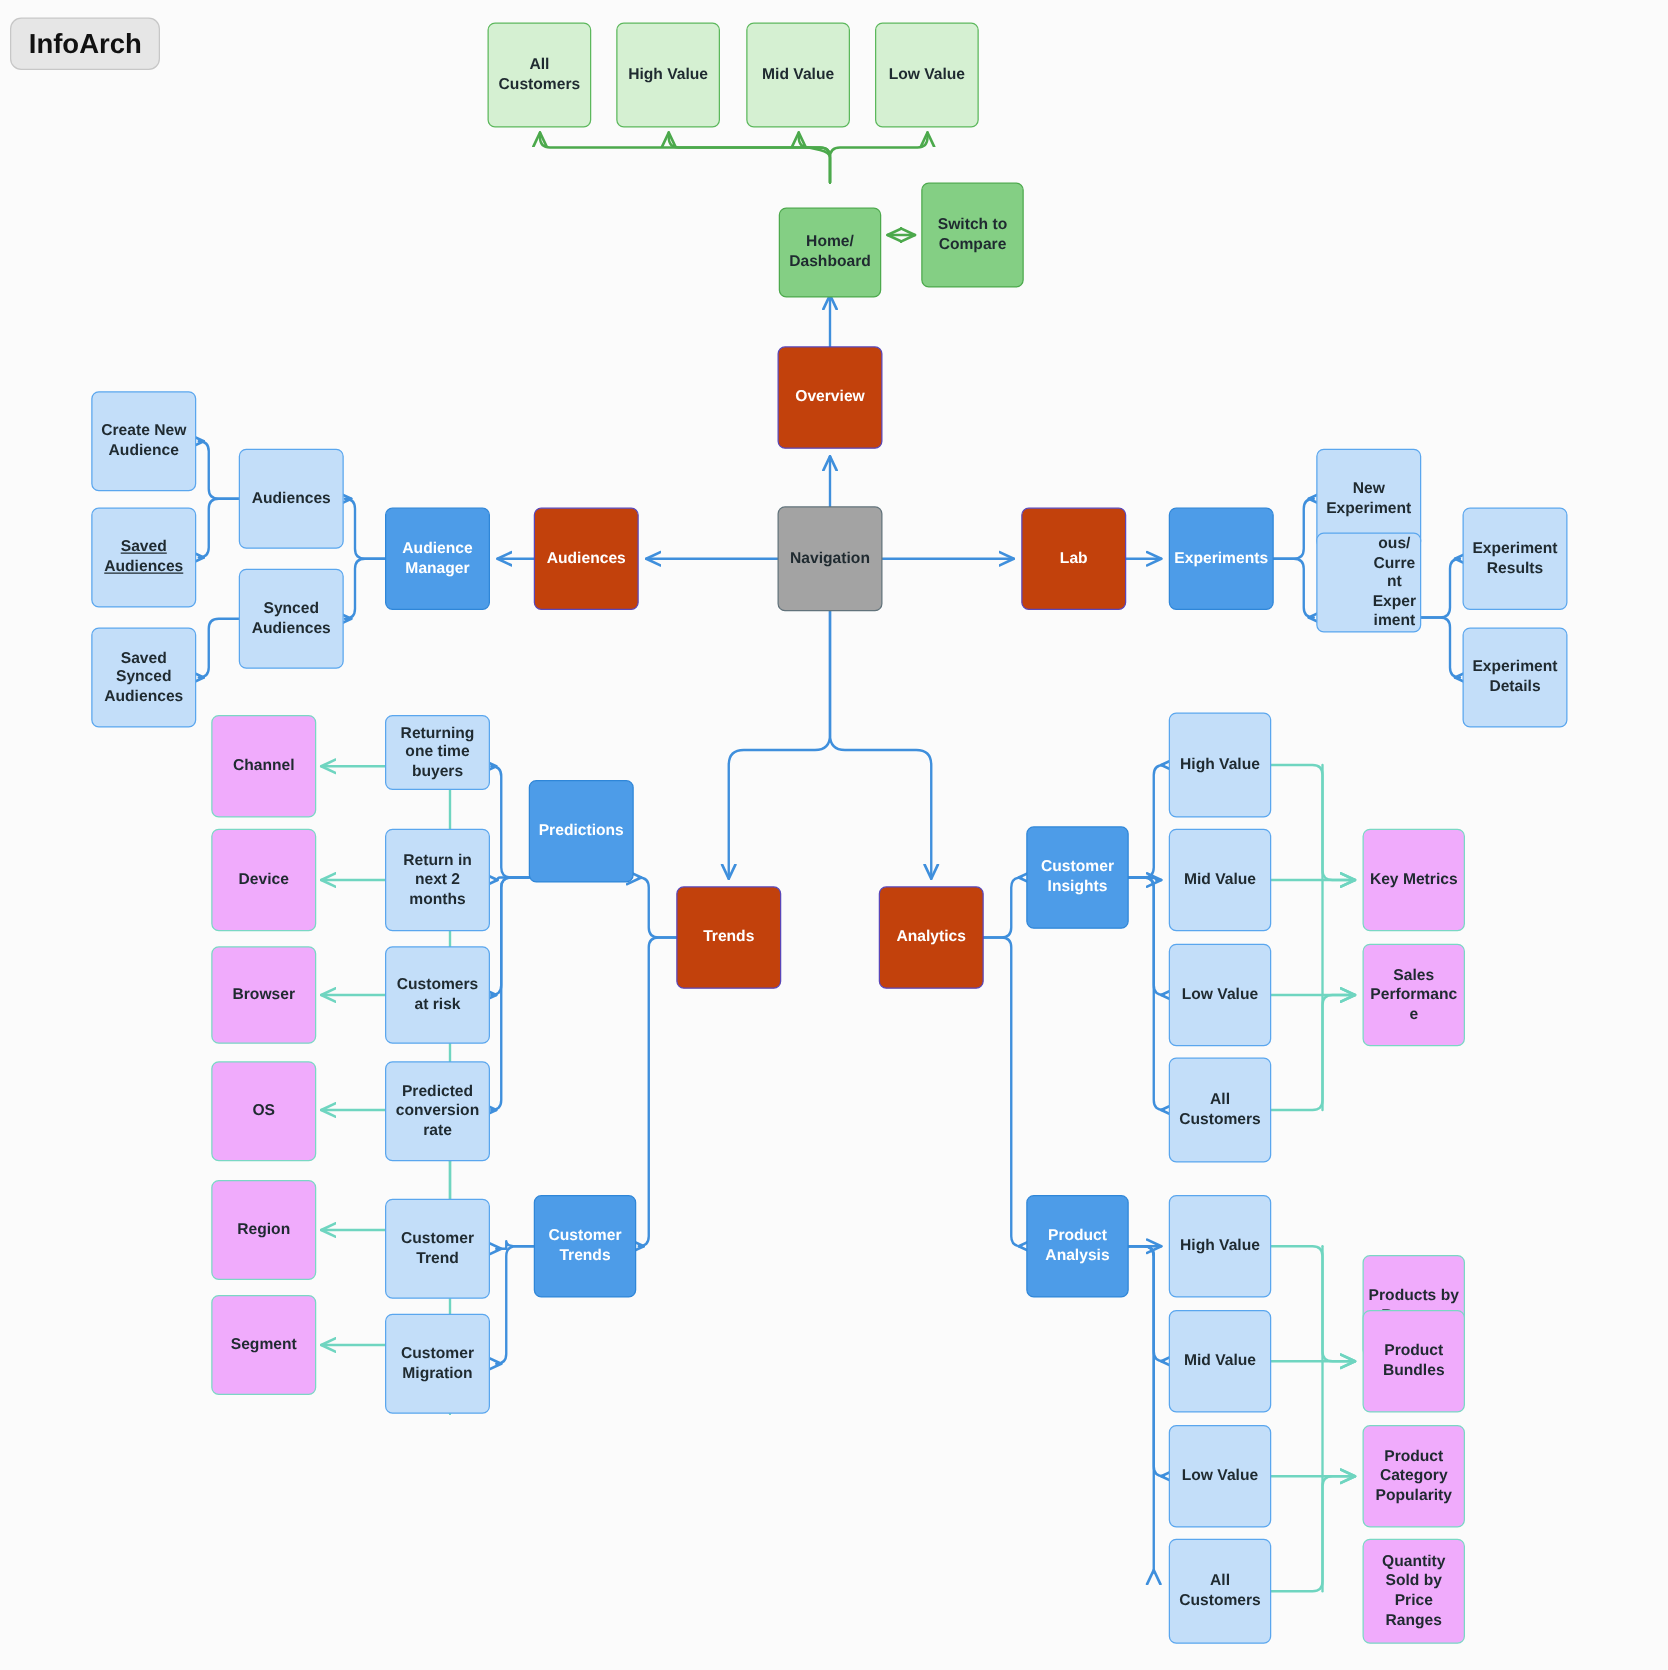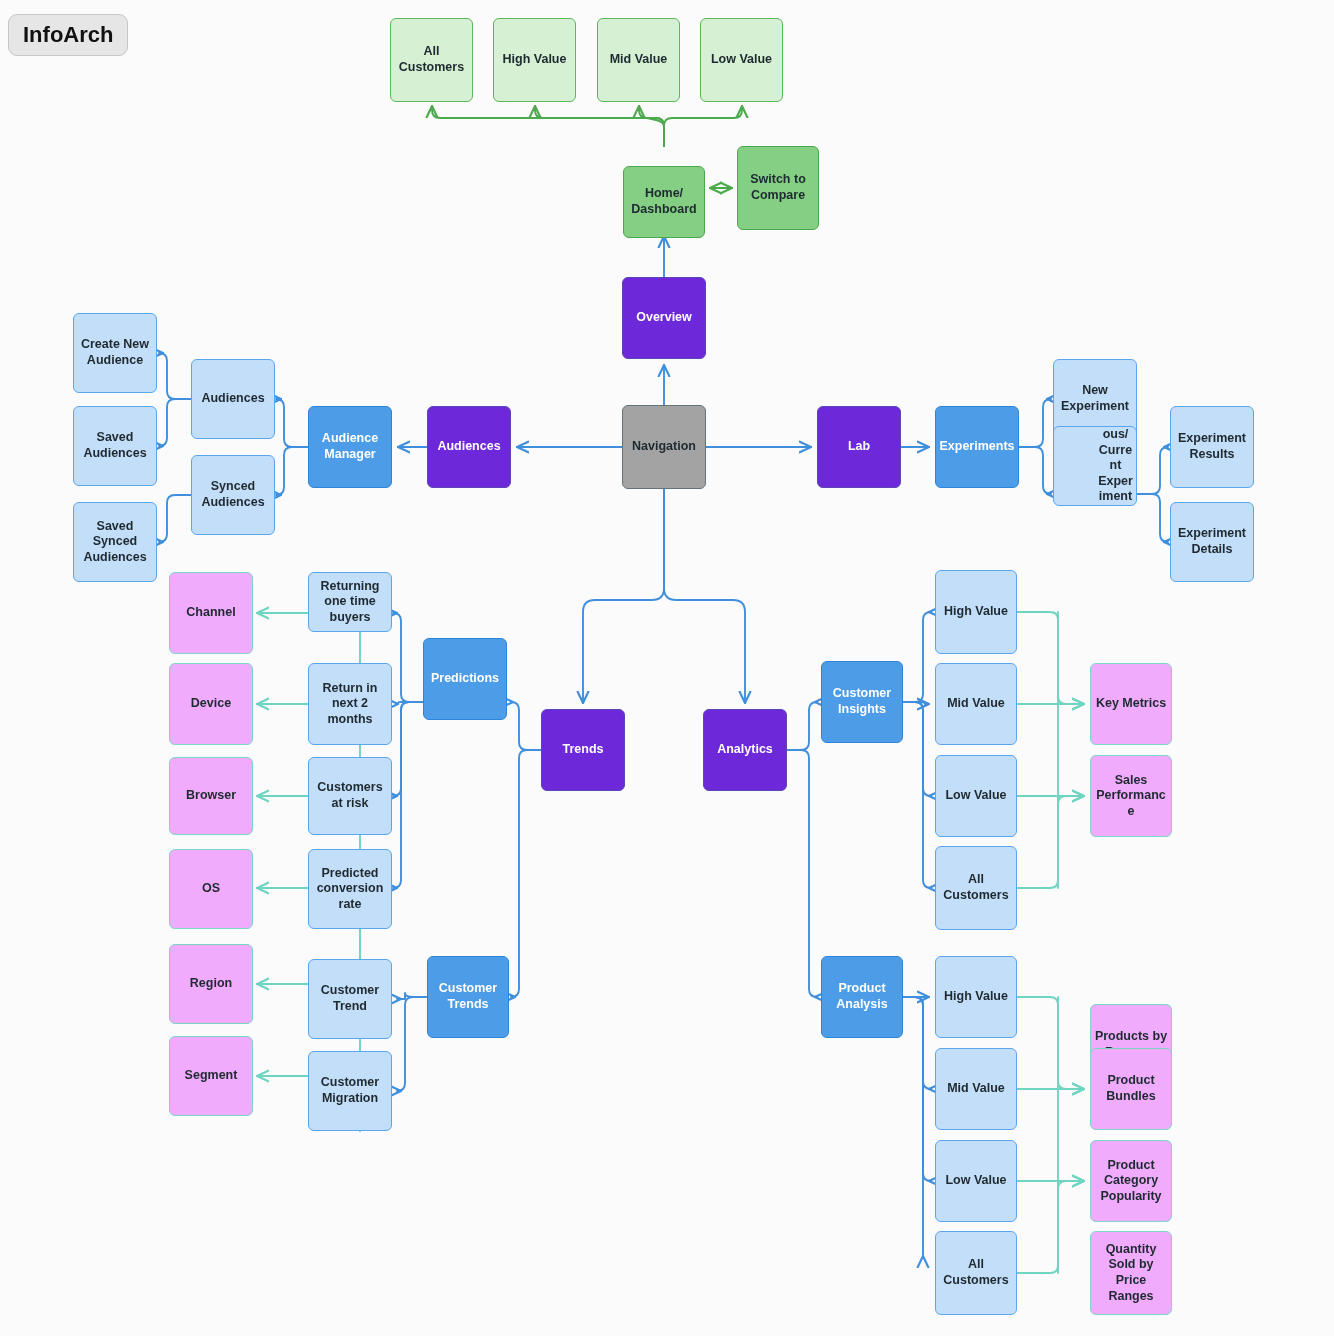--- a/index.html
+++ b/index.html
@@ -5,21 +5,21 @@
   html,body{margin:0;padding:0;background:#fbfbfb;}
   body{font-family:"Liberation Sans",sans-serif;}
   #canvas{position:relative;width:1334px;height:1336px;background:#fbfbfb;overflow:hidden;}
   #wires{position:absolute;left:0;top:0;width:1334px;height:1336px;pointer-events:none;}
   .node{position:absolute;box-sizing:border-box;border-radius:6px;display:flex;
         align-items:center;justify-content:center;text-align:center;
         font-size:12.5px;font-weight:bold;line-height:1.25;padding:3px;
         word-break:break-word;overflow:hidden;}
   .n-green-light{background:#d5f0d2;border:1.6px solid #5cb85c;color:#1f2a30;}
   .n-green-dark{background:#84cf84;border:1.6px solid #4ca94c;color:#1f2a30;}
-  .n-purple{background:#6d28d9;border:1.6px solid #5a46b8;color:#ffffff;}
+  .n-purple{background:#c2410c;border:1.6px solid #5a46b8;color:#ffffff;}
   .n-white{background:#a3a3a3;border:1.6px solid #62737b;color:#1f2a30;}
   .n-blue-mid{background:#4d9ce8;border:1.6px solid #2f86d8;color:#ffffff;}
   .n-blue-light{background:#c3def9;border:1.6px solid #5aa6ee;color:#1f2a30;}
   .n-mint{background:#f0abfc;border:1.6px solid #7ad7c4;color:#1f2a30;}
   #title-badge{position:absolute;left:8px;top:14px;background:#e6e6e6;border:1px solid #c7c7c7;
      border-radius:9px;padding:7px 14px;font-size:22px;font-weight:bold;color:#111;}
 </style>
 </head>
 <body>
 
@@ -171,30 +171,30 @@
   <div class="node n-white" style="left:622px;top:405px;width:84px;height:84px;">Navigation</div>
   <div class="node n-purple" style="left:427px;top:406px;width:84px;height:82px;">Audiences</div>
   <div class="node n-purple" style="left:817px;top:406px;width:84px;height:82px;">Lab</div>
   <div class="node n-purple" style="left:541px;top:709px;width:84px;height:82px;">Trends</div>
   <div class="node n-purple" style="left:703px;top:709px;width:84px;height:82px;">Analytics</div>
 
   <div class="node n-blue-mid" style="left:308px;top:406px;width:84px;height:82px;">Audience Manager</div>
   <div class="node n-blue-light" style="left:191px;top:359px;width:84px;height:80px;">Audiences</div>
   <div class="node n-blue-light" style="left:191px;top:455px;width:84px;height:80px;">Synced Audiences</div>
   <div class="node n-blue-light" style="left:73px;top:313px;width:84px;height:80px;">Create New Audience</div>
-  <div class="node n-blue-light" style="left:73px;top:406px;width:84px;height:80px;">Saved Audiences</div>
+  <div class="node n-blue-light" style="left:73px;top:406px;width:84px;height:80px;text-decoration:underline;">Saved Audiences</div>
   <div class="node n-blue-light" style="left:73px;top:502px;width:84px;height:80px;">Saved Synced Audiences</div>
 
   <div class="node n-blue-mid" style="left:935px;top:406px;width:84px;height:82px;">Experiments</div>
   <div class="node n-blue-light" style="left:1053px;top:359px;width:84px;height:80px;">New Experiment</div>
   <div class="node n-blue-light" style="left:1053px;top:426px;width:84px;height:80px;padding-left:44px;">Previous/ Current Experiments</div>
   <div class="node n-blue-light" style="left:1170px;top:406px;width:84px;height:82px;">Experiment Results</div>
   <div class="node n-blue-light" style="left:1170px;top:502px;width:84px;height:80px;">Experiment Details</div>
 
-  <div class="node n-blue-mid" style="left:423px;top:638px;width:84px;height:82px;">Predictions</div>
+  <div class="node n-blue-mid" style="left:423px;top:624px;width:84px;height:82px;">Predictions</div>
   <div class="node n-blue-mid" style="left:427px;top:956px;width:82px;height:82px;">Customer Trends</div>
 
   <div class="node n-blue-light" style="left:308px;top:572px;width:84px;height:60px;">Returning one time buyers</div>
   <div class="node n-blue-light" style="left:308px;top:663px;width:84px;height:82px;">Return in next 2 months</div>
   <div class="node n-blue-light" style="left:308px;top:757px;width:84px;height:78px;">Customers at risk</div>
   <div class="node n-blue-light" style="left:308px;top:849px;width:84px;height:80px;">Predicted conversion rate</div>
   <div class="node n-blue-light" style="left:308px;top:959px;width:84px;height:80px;">Customer Trend</div>
   <div class="node n-blue-light" style="left:308px;top:1051px;width:84px;height:80px;">Customer Migration</div>
 
   <div class="node n-mint" style="left:169px;top:572px;width:84px;height:82px;">Channel</div>

